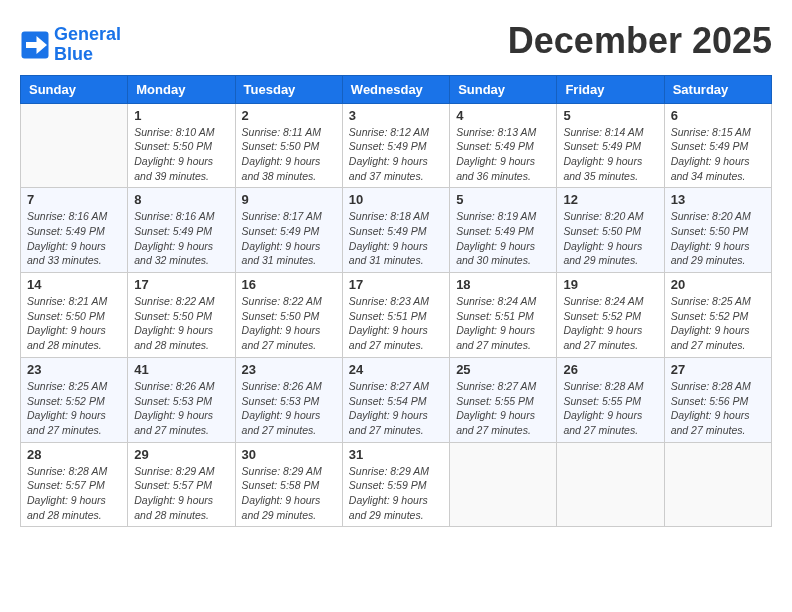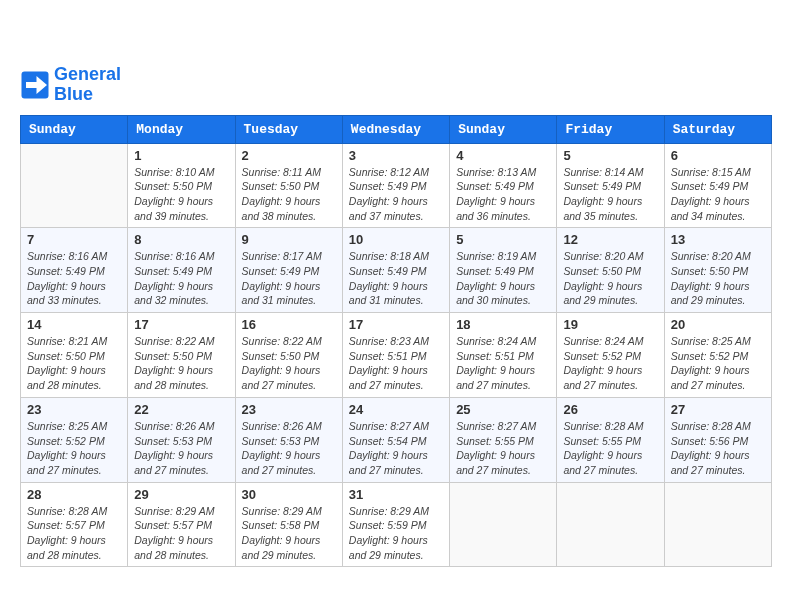--- a/index.html
+++ b/index.html
@@ -8,21 +8,20 @@
       background: #fff;
       width: 792px;
       min-height: 612px;
       padding: 20px;
     }
     .header-section {
       display: flex;
       justify-content: space-between;
       align-items: flex-start;
       margin-bottom: 10px;
-      margin-top: 40px;
     }
     .logo {
       display: flex;
       align-items: center;
       margin-top: 5px;
     }
     .logo-text {
       font-size: 18px;
       font-weight: bold;
       color: #333;
@@ -52,21 +51,20 @@
       border: 1px solid #ccc;
     }
     .calendar th {
       background-color: #1a73e8;
       color: white;
       text-align: left;
       padding: 6px 8px;
       font-size: 13px;
       font-weight: bold;
       border: 1px solid #1560c0;
-      font-family: Liberation Mono, monospace;
     }
     .calendar td {
       vertical-align: top;
       border: 1px solid #ccc;
       padding: 4px 6px;
       width: calc(100% / 7);
       min-height: 80px;
       font-size: 11px;
       color: #333;
     }
@@ -101,20 +99,21 @@
     <svg class="logo-icon" viewBox="0 0 40 40">
       <rect x="2" y="2" width="36" height="36" rx="4" fill="#1a73e8"></rect>
       <polygon points="22,8 36,20 22,32 22,24 8,24 8,16 22,16" fill="white"></polygon>
     </svg>
     <div class="logo-text">
       <div><span class="blue">General</span></div>
       <div><span class="blue">Blue</span></div>
     </div>
   </div>
   <div class="title-section">
+    <div class="main-title">December 2025</div>
   </div>
 </div>
 
 <table class="calendar">
   <thead>
     <tr id="header-row">
         <th>Sunday</th>
         <th>Monday</th>
         <th>Tuesday</th>
         <th>Wednesday</th>
@@ -210,21 +209,21 @@
           <span class="day-number">20</span>
           <div class="day-info">Sunrise: 8:25 AM<br>Sunset: 5:52 PM<br>Daylight: 9 hours<br>and 27 minutes.</div>
         </td>
       </tr>
       <tr class="row-even">
         <td>
           <span class="day-number">23</span>
           <div class="day-info">Sunrise: 8:25 AM<br>Sunset: 5:52 PM<br>Daylight: 9 hours<br>and 27 minutes.</div>
         </td>
         <td>
-          <span class="day-number">22</span>
+          <span class="day-number">41</span>
           <div class="day-info">Sunrise: 8:26 AM<br>Sunset: 5:53 PM<br>Daylight: 9 hours<br>and 27 minutes.</div>
         </td>
         <td>
           <span class="day-number">23</span>
           <div class="day-info">Sunrise: 8:26 AM<br>Sunset: 5:53 PM<br>Daylight: 9 hours<br>and 27 minutes.</div>
         </td>
         <td>
           <span class="day-number">24</span>
           <div class="day-info">Sunrise: 8:27 AM<br>Sunset: 5:54 PM<br>Daylight: 9 hours<br>and 27 minutes.</div>
         </td>

